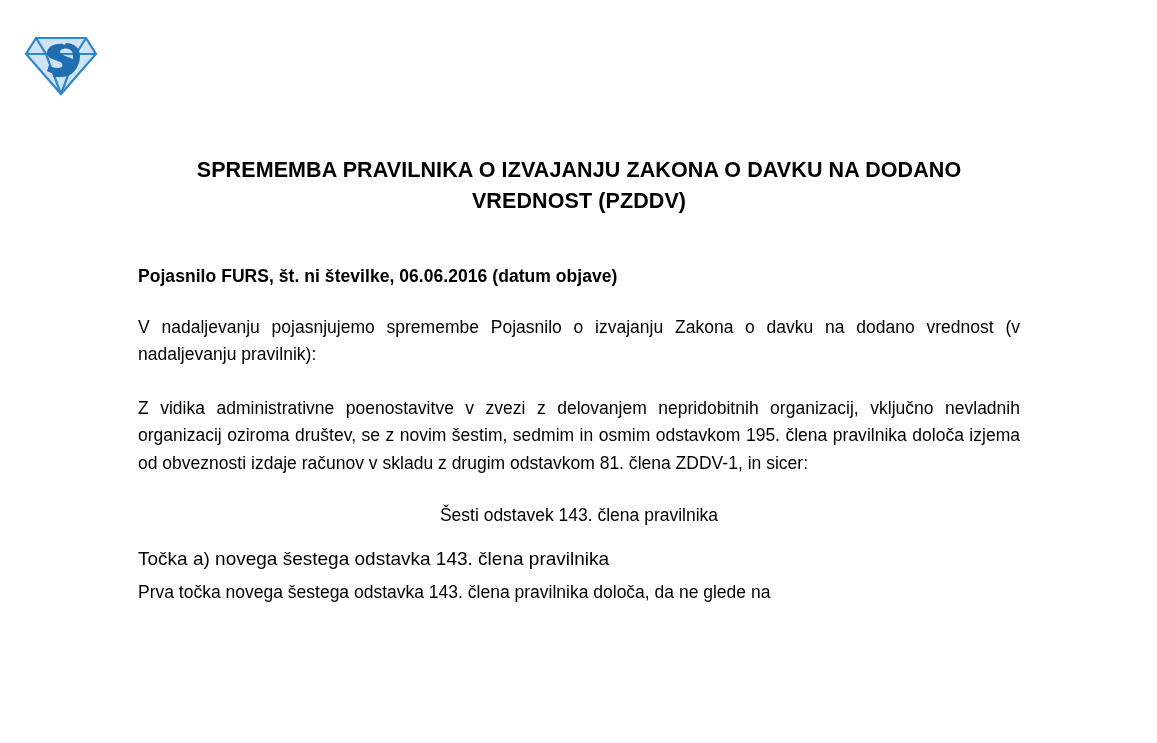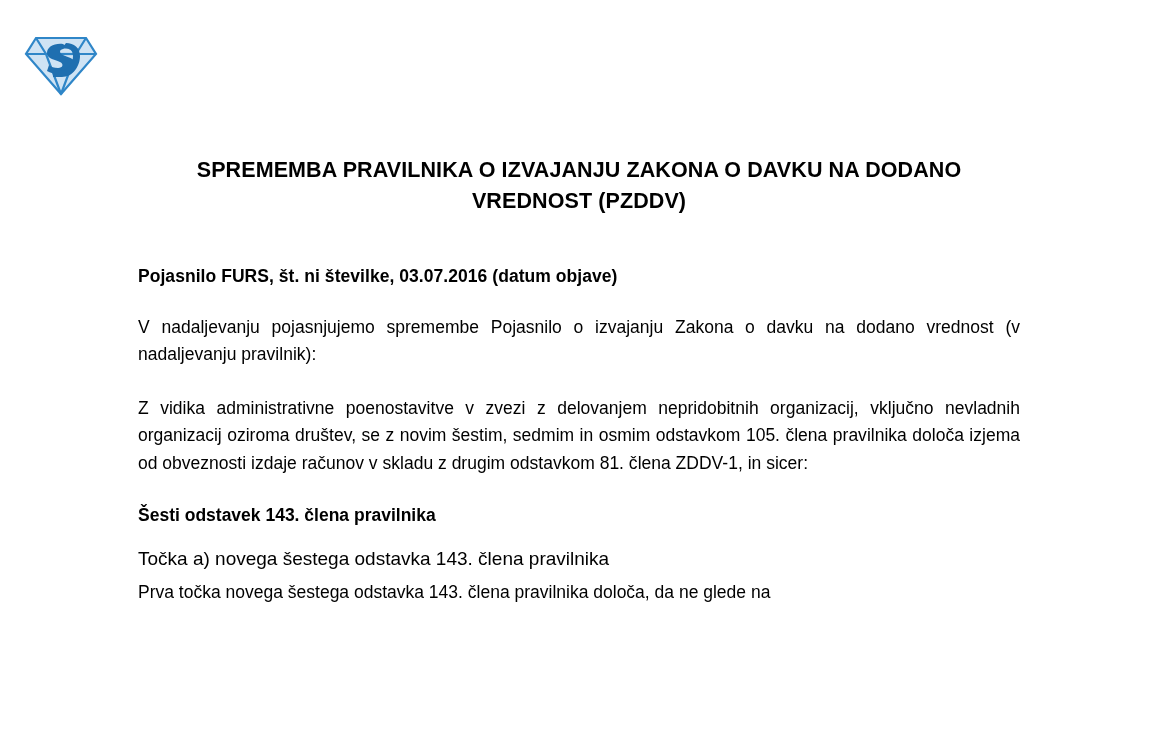--- a/index.html
+++ b/index.html
@@ -61,22 +61,23 @@
     text-align: justify;
     margin-top: 27px;
     letter-spacing: 0.01px;
   }
   .para.first {
     margin-top: 60px;
   }
 
   .heading-bold {
     font-size: 17.5px;
-    font-weight: bold;
+    font-weight: normal;
     margin-top: 28px;
+    text-align: center;
   }
 
   .heading-underline {
     font-size: 19px;
     margin-top: 22px;
   }
 
   .cut-line {
     font-size: 17.5px;
     margin-top: 9px;
@@ -103,26 +104,26 @@
         <path d="M41 16 c-9 -1 -16 3 -16 9 c0 6 9 7 13 9 c4 2 3 6 -2 6 c-4 0 -7 -1 -9 -3 l-2 6 c3 2 8 3 12 3 c10 0 16 -4 16 -10 c0 -6 -8 -7 -12 -9 c-4 -2 -4 -5 0 -6 c3 -1 6 0 8 1 z"></path>
         <path d="M44 15 c8 0 14 5 14 13 c0 10 -7 21 -18 21 l-9 0 l0 -6 l7 0 c8 0 13 -8 13 -15 c0 -5 -3 -8 -8 -8 l-3 0 z"></path>
       </g>
     </svg>
   </div>
 
   <div class="doc">
 
     <h1 class="doc-title">SPREMEMBA PRAVILNIKA O IZVAJANJU ZAKONA O DAVKU NA DODANO VREDNOST (PZDDV)</h1>
 
-    <div class="subtitle">Pojasnilo FURS, št. ni številke, 03.07.2016 (datum objave)</div>
+    <div class="subtitle">Pojasnilo FURS, št. ni številke, 06.06.2016 (datum objave)</div>
 
 
     <p class="para">V nadaljevanju pojasnjujemo spremembe Pojasnilo o izvajanju Zakona o davku na dodano vrednost (v nadaljevanju pravilnik):</p>
 
-    <p class="para">Z vidika administrativne poenostavitve v zvezi z delovanjem nepridobitnih organizacij, vključno nevladnih organizacij oziroma društev, se z novim šestim, sedmim in osmim odstavkom 105. člena pravilnika določa izjema od obveznosti izdaje računov v skladu z drugim odstavkom 81. člena ZDDV-1, in sicer:</p>
+    <p class="para">Z vidika administrativne poenostavitve v zvezi z delovanjem nepridobitnih organizacij, vključno nevladnih organizacij oziroma društev, se z novim šestim, sedmim in osmim odstavkom 195. člena pravilnika določa izjema od obveznosti izdaje računov v skladu z drugim odstavkom 81. člena ZDDV-1, in sicer:</p>
 
     <div class="heading-bold">Šesti odstavek 143. člena pravilnika</div>
 
     <div class="heading-underline">Točka a) novega šestega odstavka 143. člena pravilnika</div>
 
     <div class="cut-line">Prva točka novega šestega odstavka 143. člena pravilnika določa, da ne glede na</div>
 
   </div>
 </div>
 

